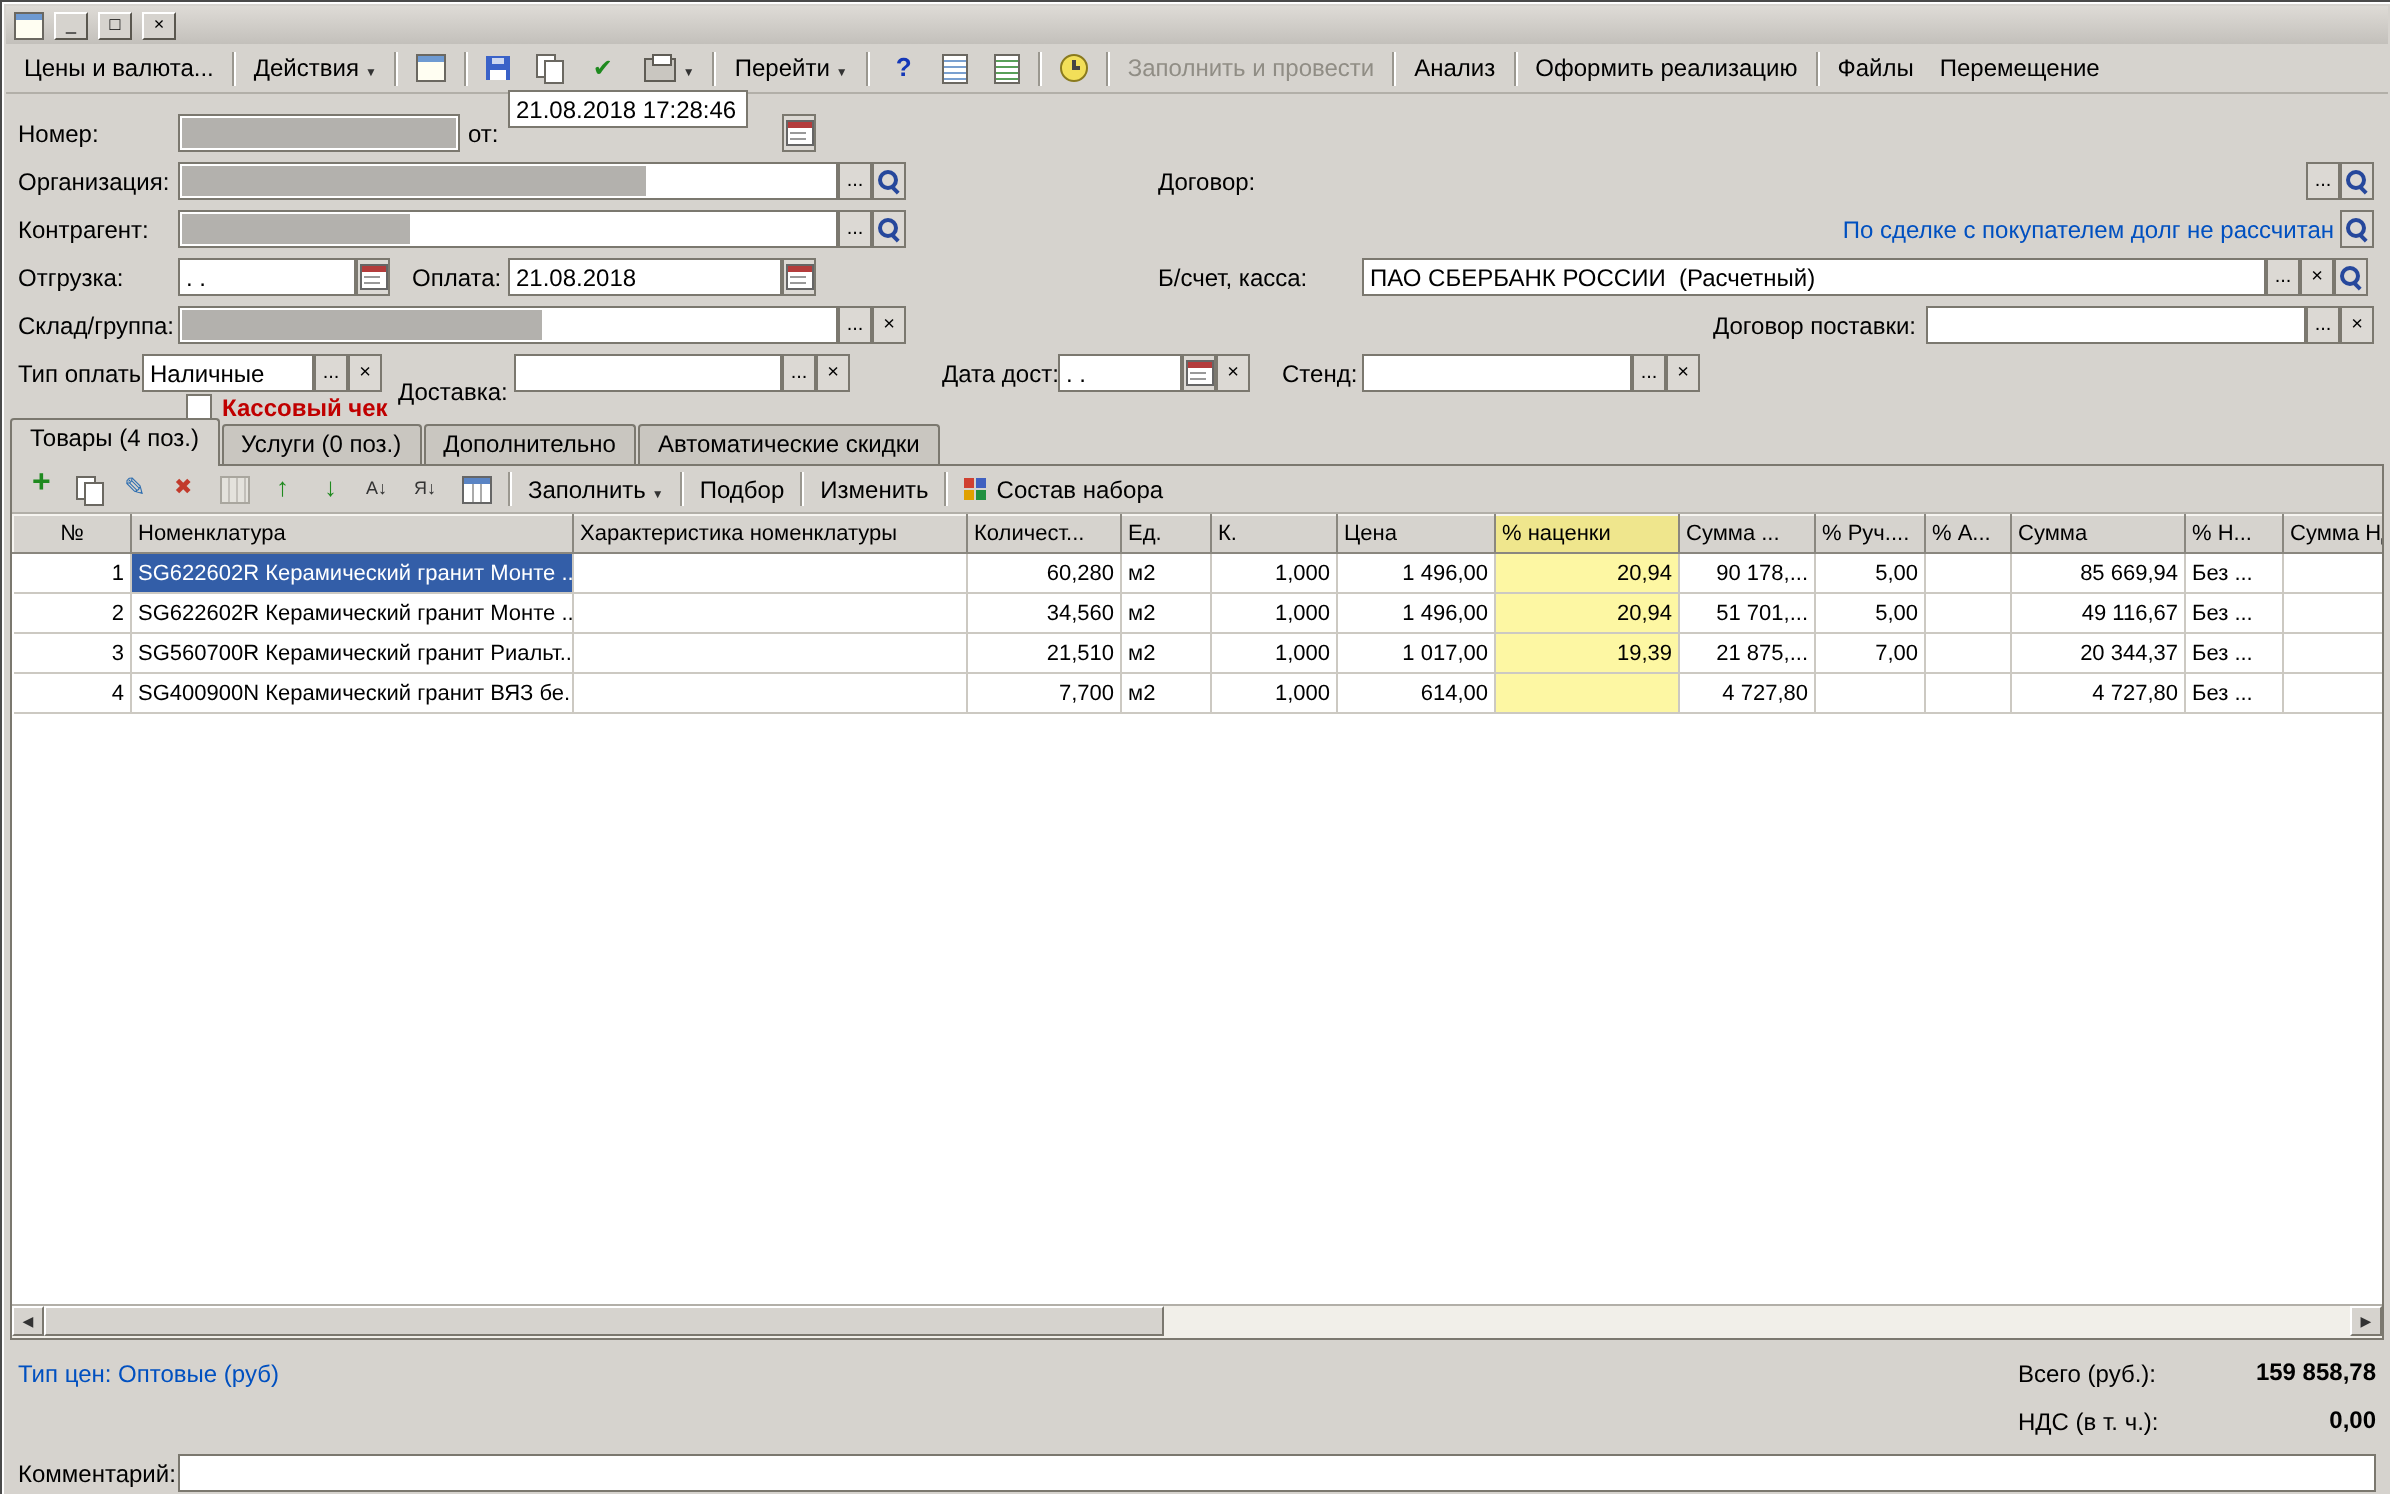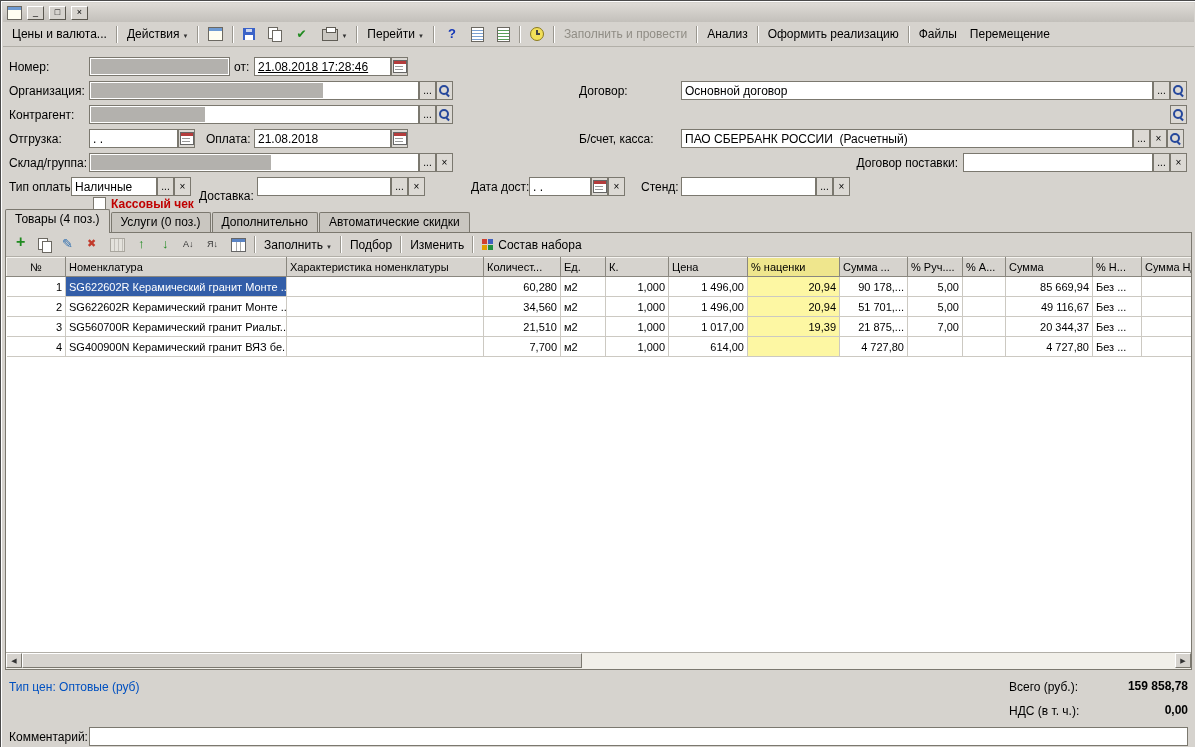--- a/index.html
+++ b/index.html
@@ -164,48 +164,48 @@
     <span class="vsep"></span>
     <button class="tbtn">Файлы</button>
     <button class="tbtn">Перемещение</button>
   </div>
 
   <span class="lbl" style="left:8px;top:59px">Номер:</span>
   <div class="fld" style="left:88px;top:56px;width:141px">
       <span class="redact" style="left:1px;right:1px"></span>
     </div>
   <span class="lbl" style="left:233px;top:59px">от:</span>
-  <input class="fld" style="left: 253px; top: 56px; width: 137px; text-decoration: underline;" readonly="" value="21.08.2018 17:28:46">
+  <input class="fld" style="left: 253px; top: 44px; width: 120px;" readonly="" value="21.08.2018 17:28:46">
   <button class="sbtn" style="left:390px;top:56px">
       <span class="mi ic-cal"></span>
     </button>
 
   <span class="lbl" style="left:8px;top:83px">Организация:</span>
   <div class="fld" style="left:88px;top:80px;width:330px">
       <span class="redact" style="left:1px;width:232px"></span>
     </div>
   <button class="sbtn" style="left:418px;top:80px">...</button>
   <button class="sbtn" style="left:435px;top:80px">
       <span class="mi ic-mag"></span>
     </button>
   <span class="lbl" style="left:578px;top:83px">Договор:</span>
-  <input class="fld" style="left: 680px; top: 80px; width: 472px;" readonly="" value="Основной договор">
   <button class="sbtn" style="left:1152px;top:80px">...</button>
   <button class="sbtn" style="left:1169px;top:80px">
       <span class="mi ic-mag"></span>
     </button>
 
   <span class="lbl" style="left:8px;top:107px">Контрагент:</span>
   <div class="fld" style="left:88px;top:104px;width:330px">
       <span class="redact" style="left:1px;width:114px"></span>
     </div>
   <button class="sbtn" style="left:418px;top:104px">...</button>
   <button class="sbtn" style="left:435px;top:104px">
       <span class="mi ic-mag"></span>
     </button>
+  <span class="lbl blue" style="left:680px;top:107px;width:486px;text-align:right">По сделке с покупателем долг не рассчитан</span>
   <button class="sbtn" style="left:1169px;top:104px">
       <span class="mi ic-mag"></span>
     </button>
 
   <span class="lbl" style="left:8px;top:131px">Отгрузка:</span>
   <input class="fld" style="left: 88px; top: 128px; width: 89px;" readonly="" value=". .">
   <button class="sbtn" style="left:177px;top:128px">
       <span class="mi ic-cal"></span>
     </button>
   <span class="lbl" style="left:205px;top:131px">Оплата:</span>

